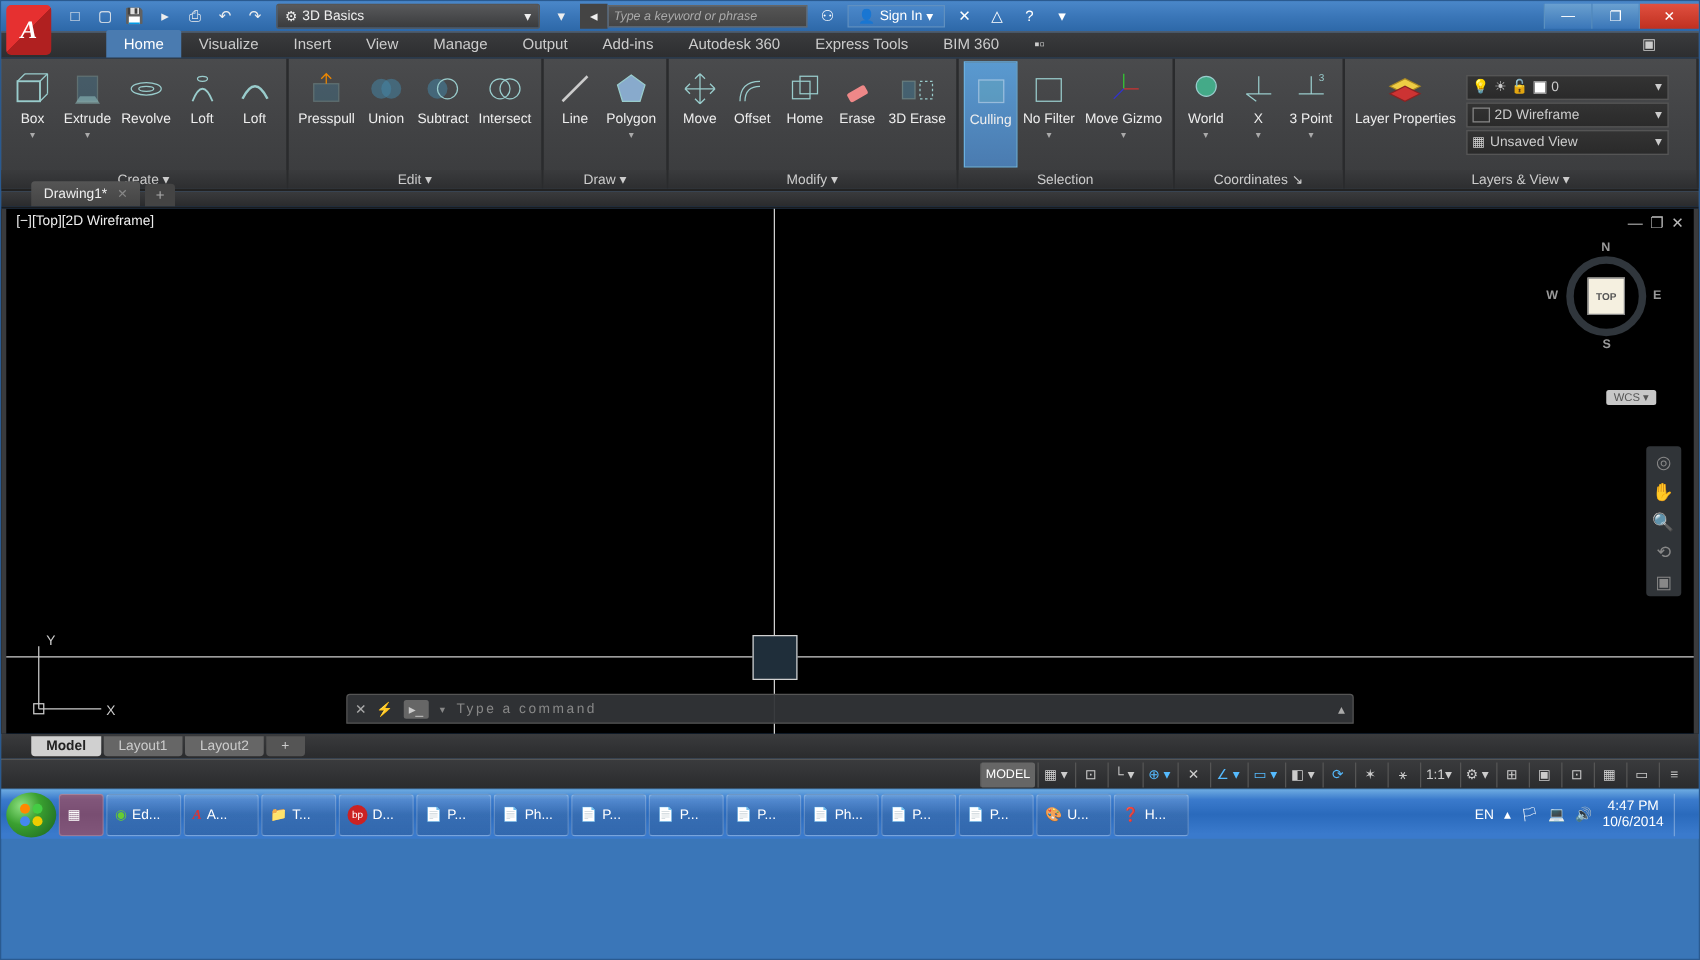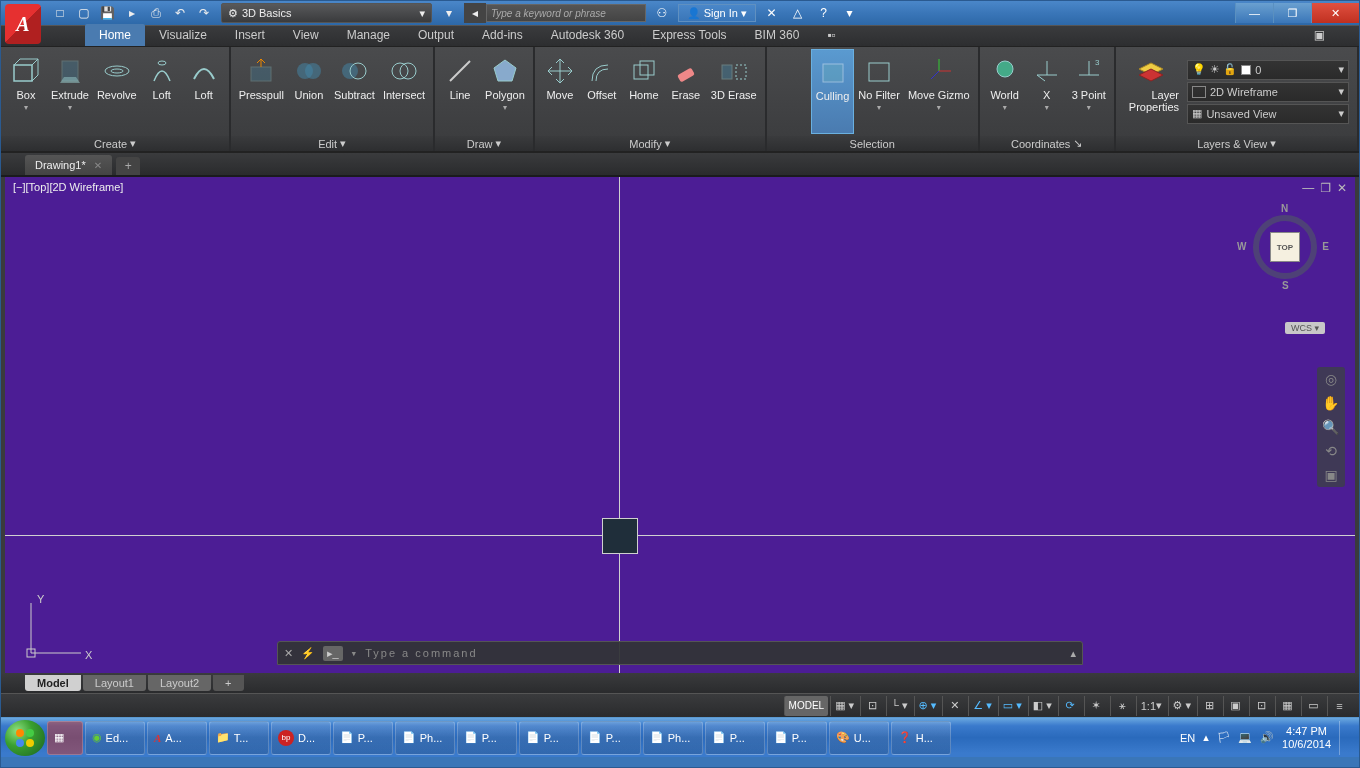--- a/index.html
+++ b/index.html
@@ -23,33 +23,33 @@
 .app-btn{width:36px; height:40px; position:absolute; top:3px; left:4px; z-index:10; background:linear-gradient(135deg,#e63030 50%,#b02020 50%); border-radius:4px; display:flex; align-items:center; justify-content:center; color:#fff; font-weight:bold; font-size:20px; font-style:italic; font-family:Georgia,serif;}
 .ribbon-tabs{padding-left:84px;}
 .rtab { padding:4px 14px; font-size:12px; color:#ccc; cursor:pointer;}
 .rtab.active { background:#4a7bb0; color:#fff; border-radius:2px 2px 0 0;}
 
 .ribbon-body { height:106px; background:linear-gradient(#4a4b4d,#3a3b3d); display:flex; border-bottom:2px solid #222;}
 .panel { display:flex; flex-direction:column; border-right:2px solid #2a2b2d; }
 .panel-row { flex:1; display:flex; align-items:center; padding:2px 4px;}
 .panel-title { height:18px; background:linear-gradient(#3a3b3d,#2d2e30); font-size:11px; color:#ccc; text-align:center; display:flex; align-items:center; justify-content:center; gap:3px;}
 .tool { display:flex; flex-direction:column; align-items:center; padding:2px 4px; cursor:pointer; font-size:11px; color:#eee; gap:2px; min-width:42px; height:85px; justify-content:flex-start;}
-.tool.active{background:linear-gradient(#5a9ad0,#4a7bb0); border:1px solid #6ab0e0;margin-left:40px;}
+.tool.active{background:linear-gradient(#5a9ad0,#4a7bb0); border:1px solid #6ab0e0;}
 .tool-icon { width:32px; height:32px; display:flex; align-items:center; justify-content:center; margin-top:4px;}
 .tool-label { text-align:right; line-height:12px; }
 .tool .dd{font-size:8px; color:#aaa;}
 .small-stack{display:flex; flex-direction:column; gap:2px; padding:2px 4px; min-width:170px;}
 .small-row{height:20px; display:flex; align-items:center; background:linear-gradient(#333,#2a2a2a); border:1px solid #555; font-size:11px; color:#ccc; padding:0 4px; gap:4px;}
 
-.file-tabs { height:24px; background:linear-gradient(#3a3b3d,#2a2b2d); display:flex; align-items:flex-end; padding:0 24px; border-bottom:2px solid #1a1b1d;}
+.file-tabs { height:14px; background:linear-gradient(#3a3b3d,#2a2b2d); display:flex; align-items:flex-end; padding:0 24px; border-bottom:2px solid #1a1b1d;}
 .ftab{ height:20px; background:linear-gradient(#555,#444); border-radius:3px 3px 0 0; padding:0 10px; font-size:11px; color:#eee; display:flex; align-items:center; gap:8px;}
 .ftab .x{color:#888; font-size:10px;}
 .ftab-add{width:24px; height:18px; background:#444; border-radius:3px 3px 0 0; margin-left:4px; display:flex; align-items:center; justify-content:center; font-size:12px; color:#aaa;}
 
-.viewport { position:relative; height:496px; background:#4c1d95; border-left:4px solid #3a3b3d; border-right:4px solid #3a3b3d;padding-left:32px;}
+.viewport { position:relative; height:420px; background:#000000; border-left:4px solid #3a3b3d; border-right:4px solid #3a3b3d;padding-left:32px;}
 .vp-label{position:absolute; top:4px; left:8px; font-size:11px; color:#eee;}
 .vp-controls{position:absolute; top:4px; right:8px; display:flex; gap:6px; color:#bbb; font-size:12px;}
 .crosshair-h{position:absolute; top:358px; left:0; right:0; height:1px; background:#d0d0d0;}
 .crosshair-v{position:absolute; left:614px; top:0; bottom:0; width:1px; background:#d0d0d0;}
 .cursor-box{position:absolute; top:341px; left:597px; width:36px; height:36px; border:1px solid #d0d0d0; background:#1f2e3a;}
 .ucs{position:absolute; bottom:10px; left:16px; color:#ccc; font-size:11px;}
 .viewcube{position:absolute; top:30px; right:30px; width:80px; height:80px;}
 .viewcube .cube{position:absolute; top:25px; left:25px; width:30px; height:30px; background:#f5f0e0; border:1px solid #888; display:flex; align-items:center; justify-content:center; font-size:8px; font-weight:bold; color:#555;}
 .viewcube .ring{position:absolute; top:8px; left:8px; width:64px; height:64px; border:6px solid rgba(80,90,100,.6); border-radius:50%;}
 .viewcube .lbl{position:absolute; font-size:10px; color:#999; font-weight:bold;}

